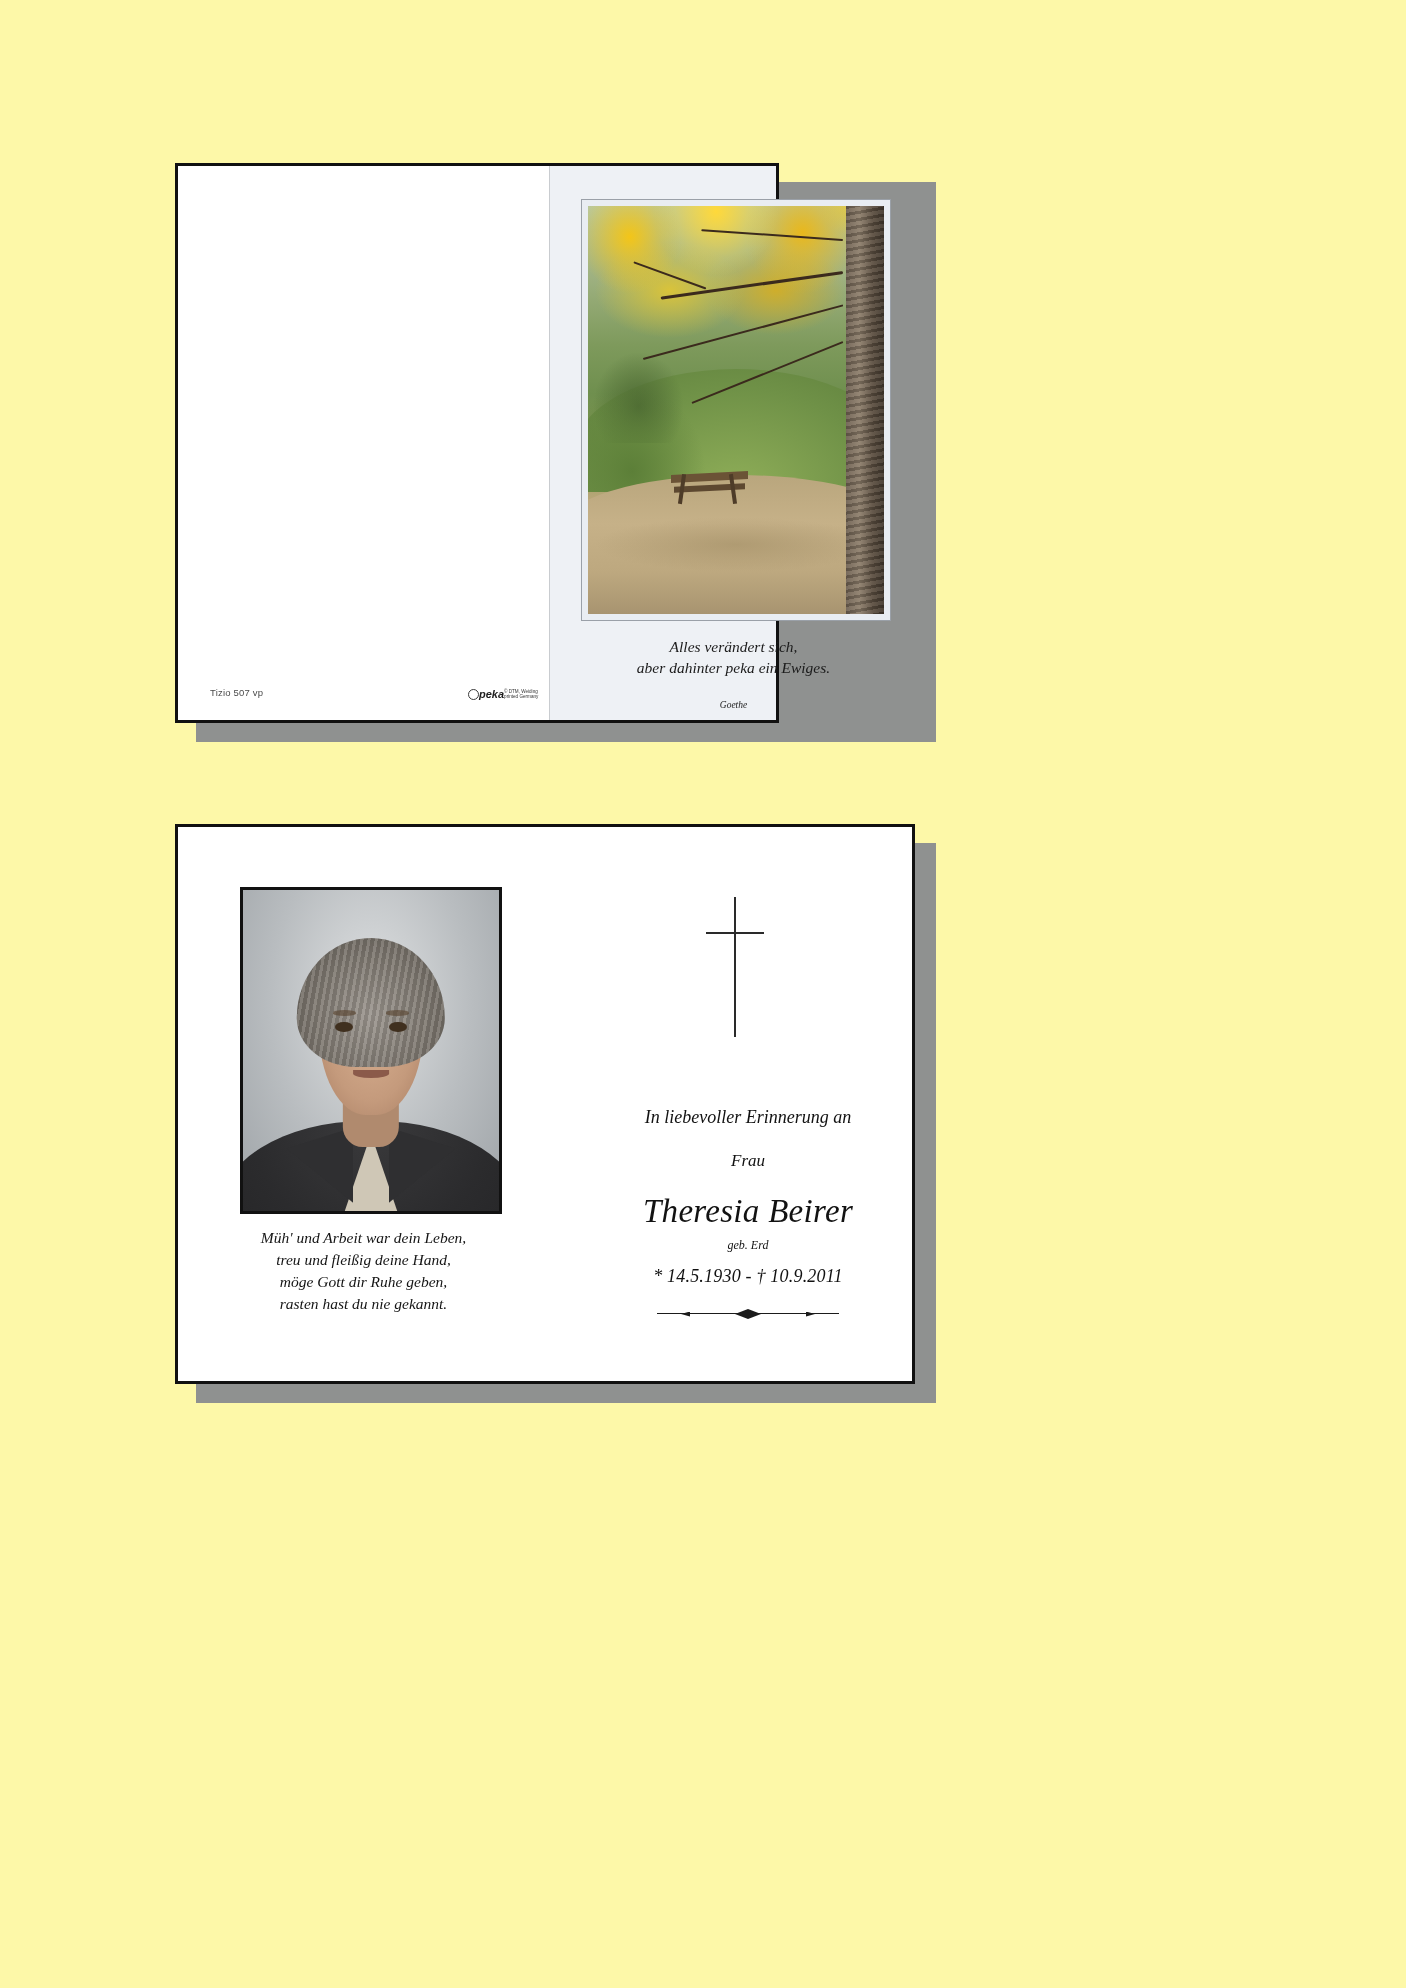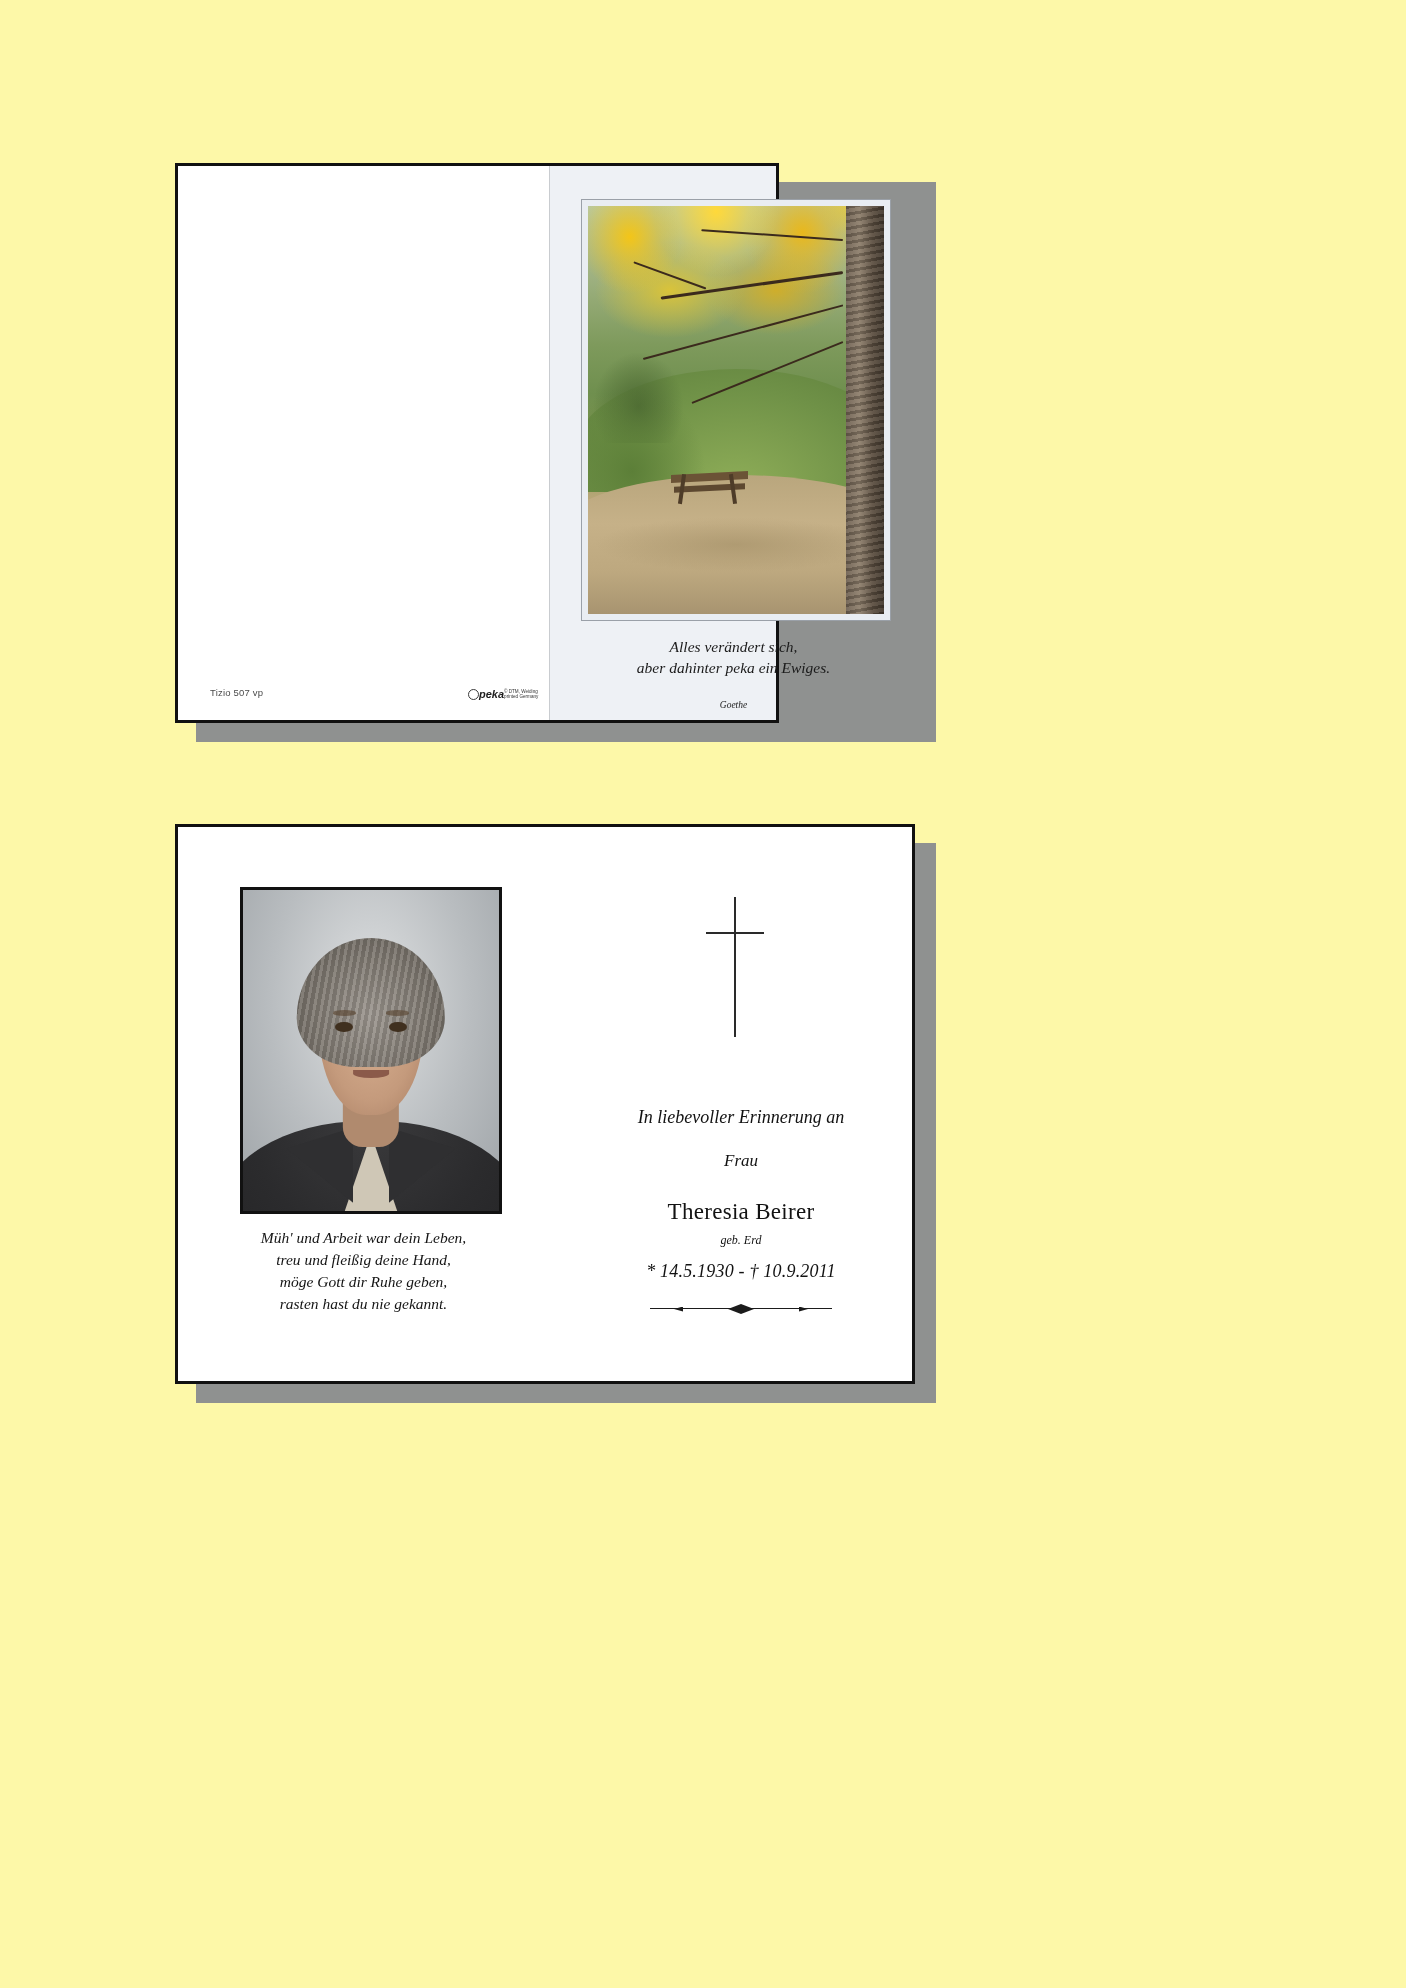--- a/index.html
+++ b/index.html
@@ -395,39 +395,40 @@
     left: -28px;
     top: 35px;
     width: 58px;
     height: 2px;
     background: #2a2a2a;
   }
 
   
   #memorial {
     position: absolute;
-    left: 9px;
+    left: 16px;
     top: 278px;
     width: 366px;
     text-align: center;
     color: #121212;
   }
   #memorial .intro {
     font-style: italic;
     font-size: 18px;
     line-height: 24px;
   }
   #memorial .salutation {
     font-style: italic;
     font-size: 17px;
     margin-top: 22px;
   }
   #memorial .name {
-    font-size: 23px;
-    margin-top: 28px;
+    font-style: italic;
+    font-size: 33px;
+    margin-top: 22px;
     letter-spacing: .3px;
   }
   #memorial .maiden {
     font-style: italic;
     font-size: 12px;
     margin-top: 8px;
   }
   #memorial .dates {
     font-style: italic;
     font-size: 18px;

